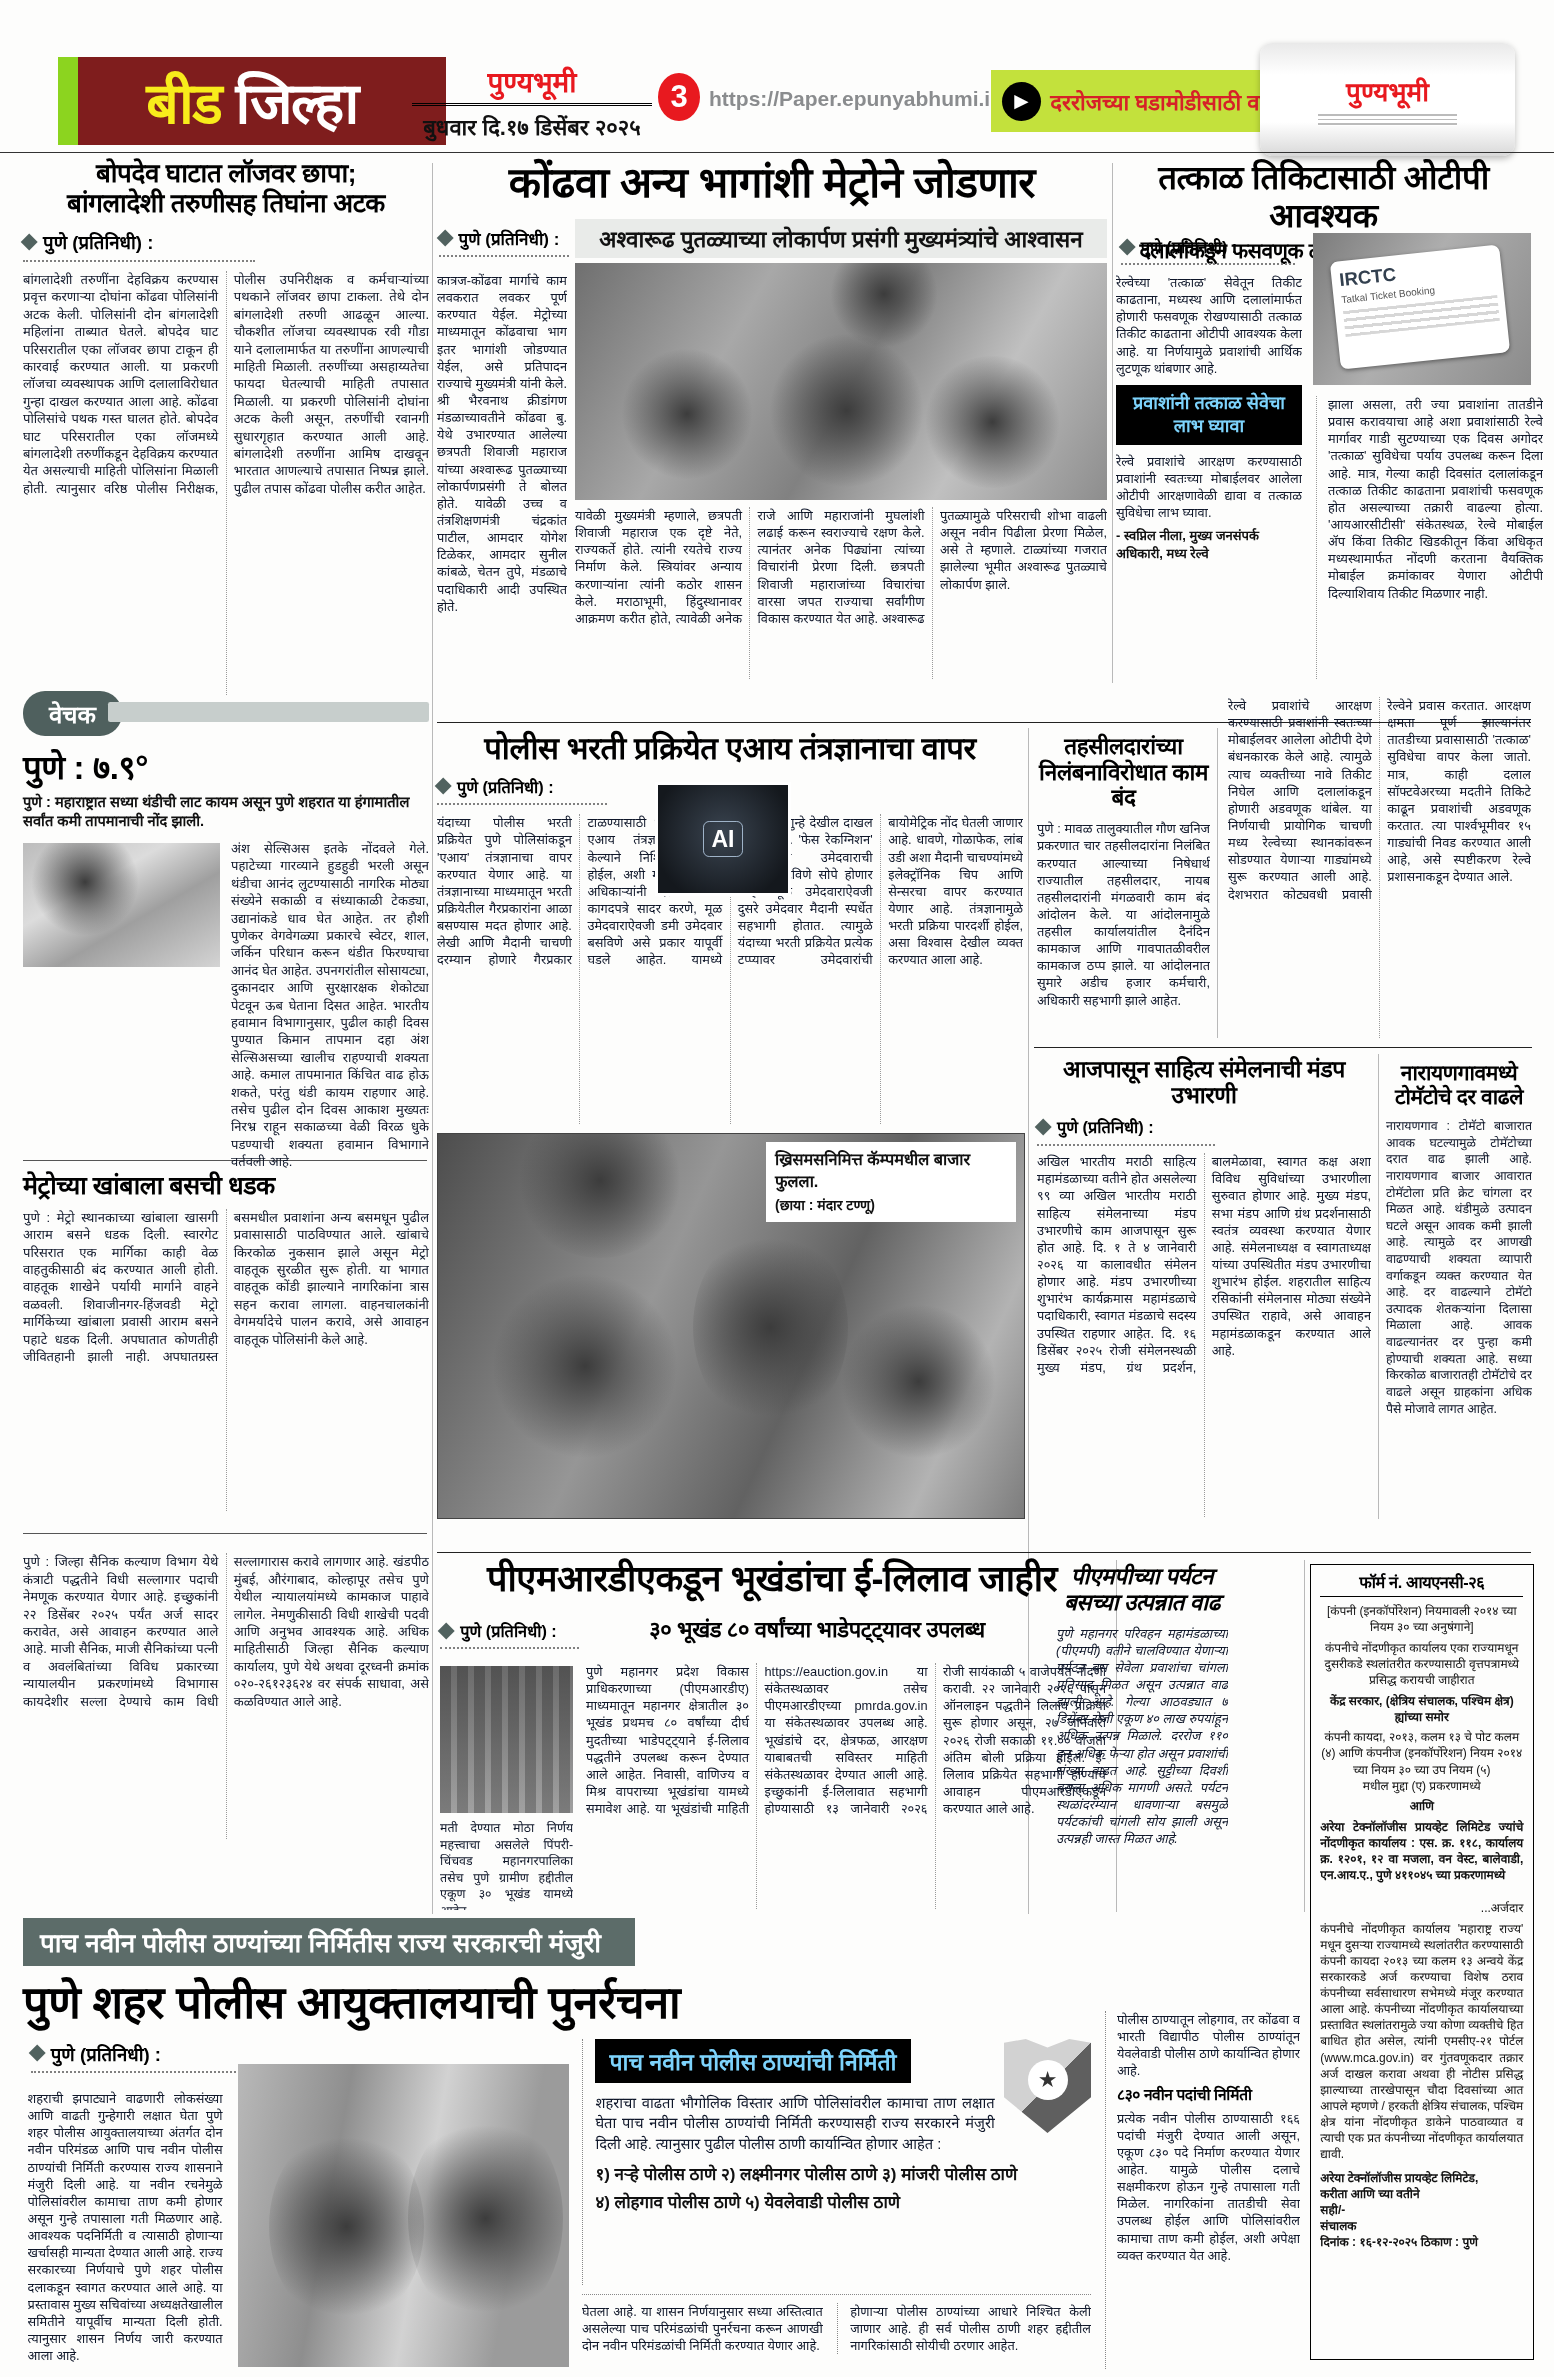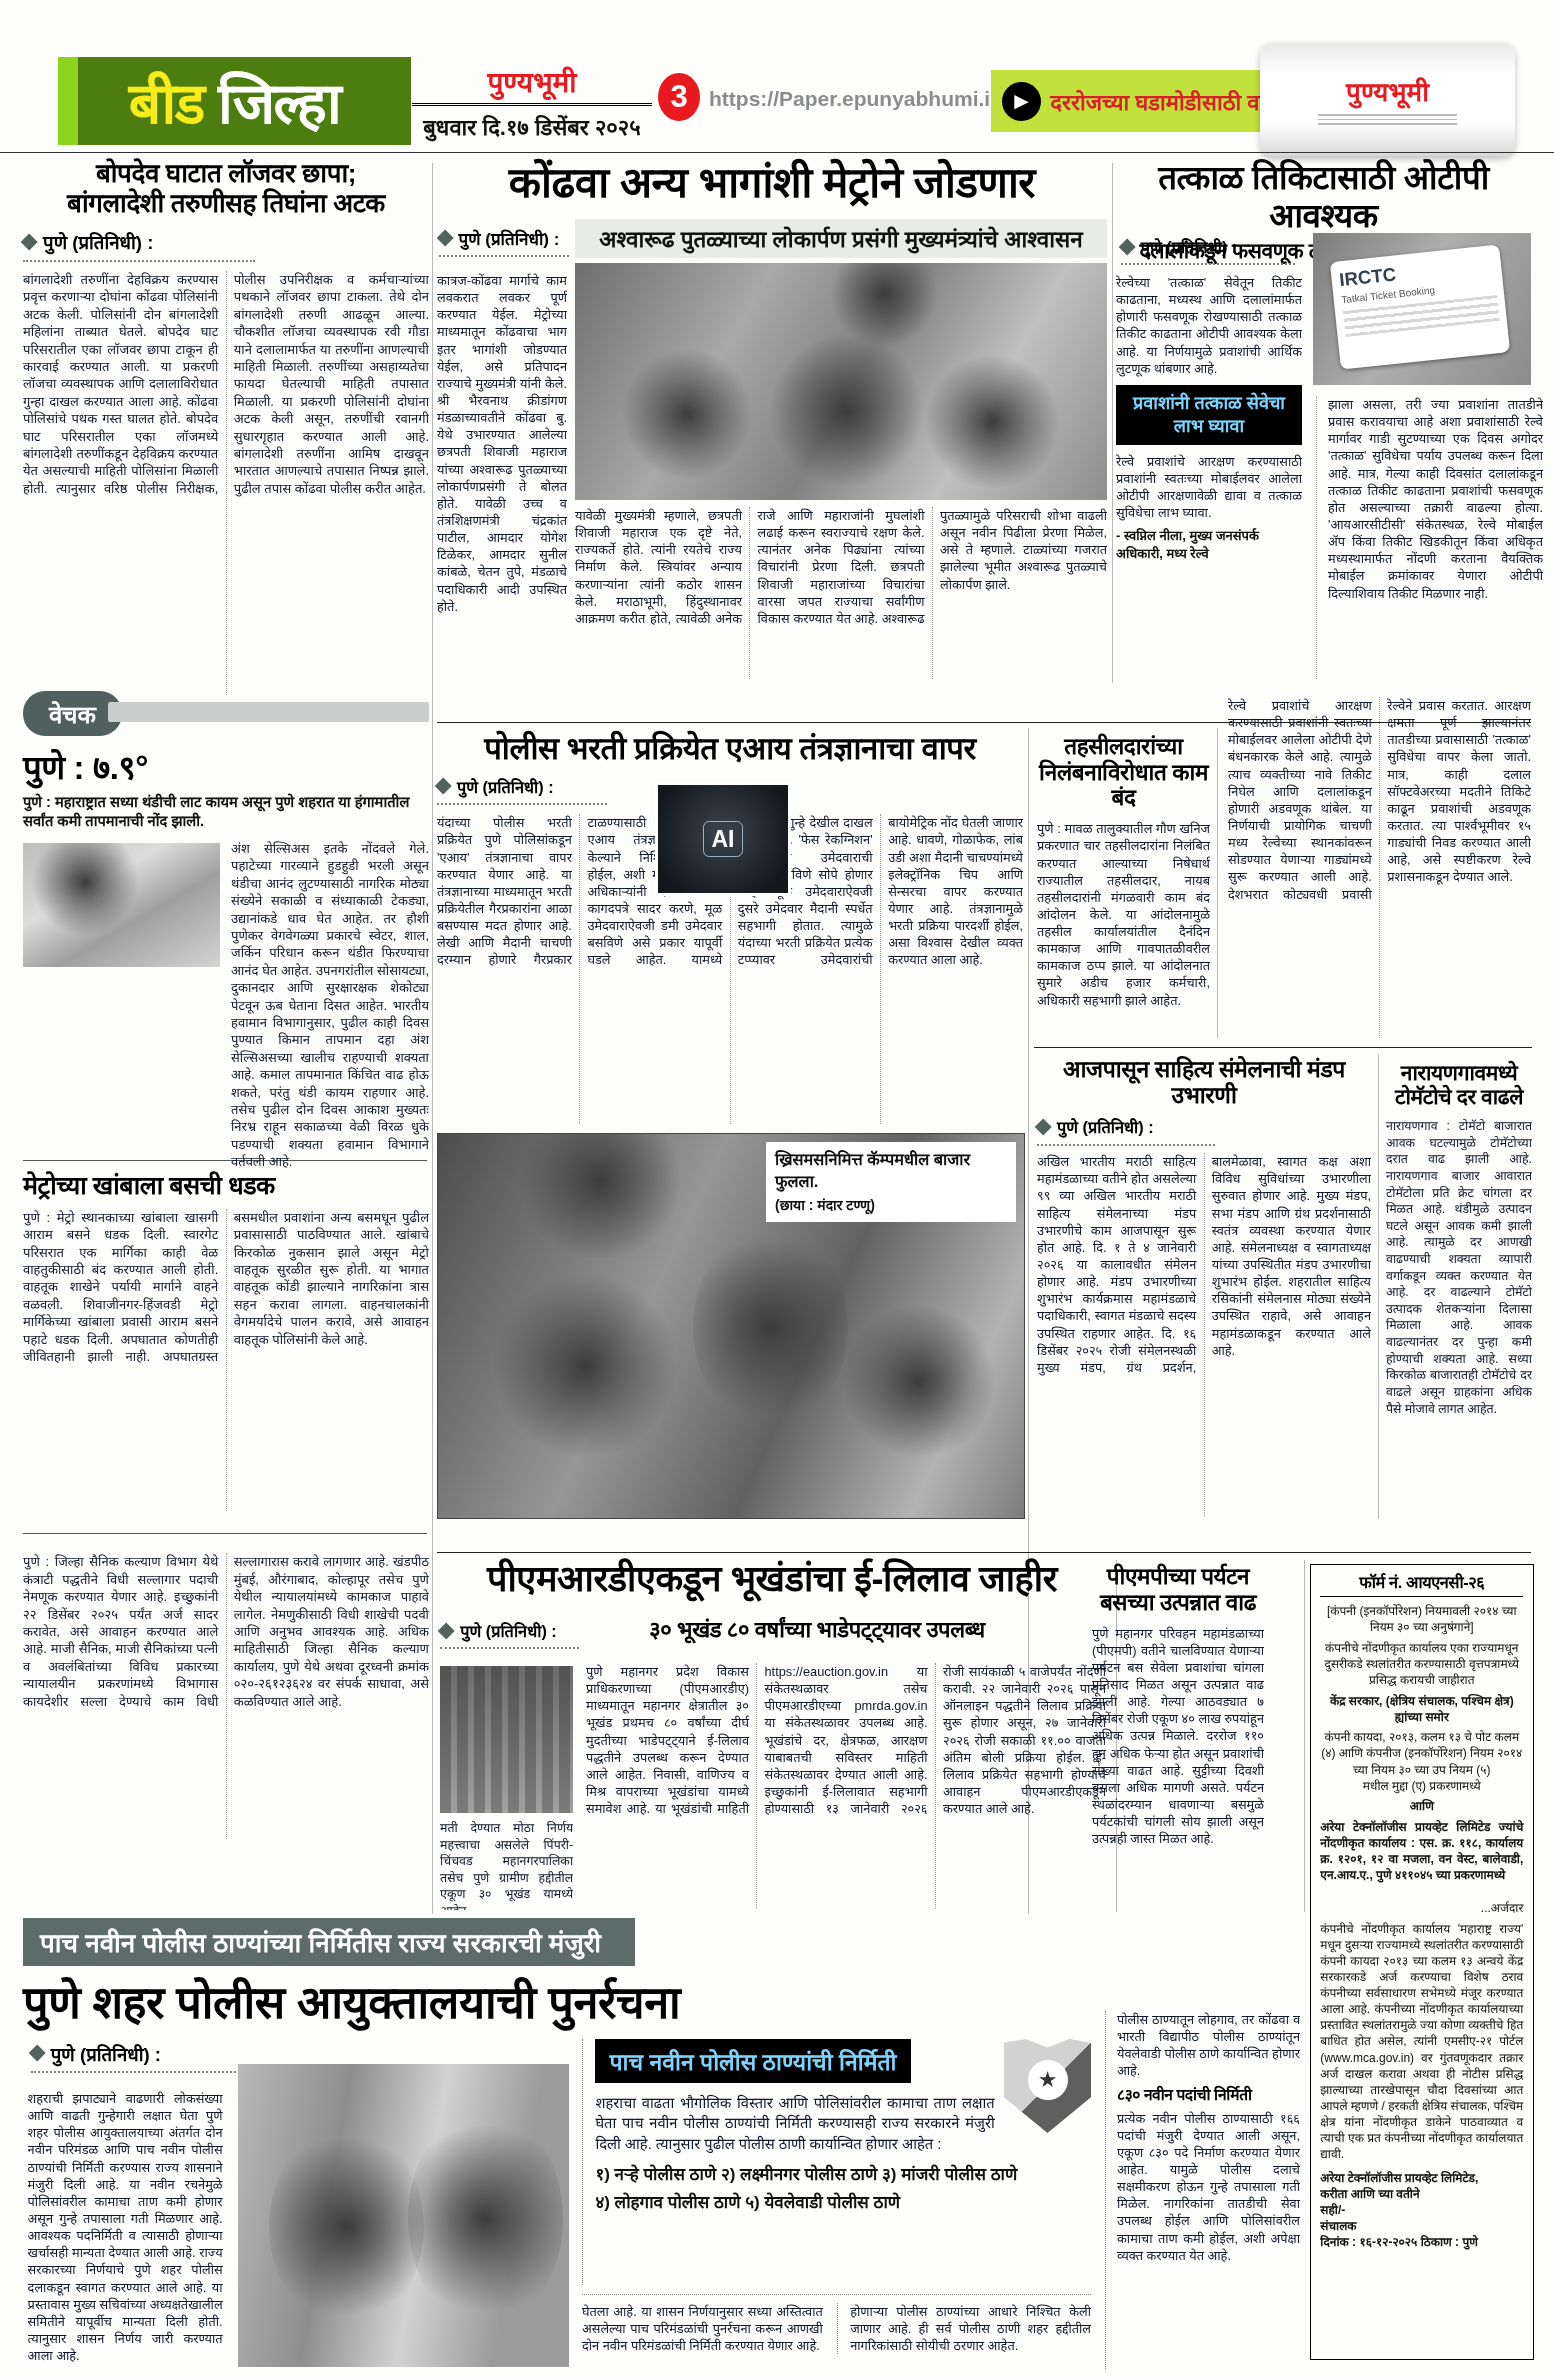--- a/index.html
+++ b/index.html
@@ -44,21 +44,21 @@
     font-size:22px;color:#333;}
   .device{background:#fff;border-radius:7.7px;box-shadow:0 1.5px 4.6px rgba(0,0,0,.45);transform:rotate(-6deg);
     padding:7.7px;}
   .ticker-play{width:39px;height:39px;border-radius:50%;background:#000;color:#fff;display:flex;
     align-items:center;justify-content:center;font-size:18.6px;flex:0 0 auto;}
 </style>
 </head>
 <body>
 
 <div class="abs" style="left:0;top:0;width:1555px;height:153px;">
-  <div class="abs" style="left:75:px;left:58px;top:57px;width:353px;height:88px;background:#4d7c0f;display:flex;align-items:center;justify-content:center;">
+  <div class="abs" style="left:75:px;left:58px;top:57px;width:388px;height:88px;background:#7f1d1d;display:flex;align-items:center;justify-content:center;">
     <div class="abs" style="left:0;top:0;width:20px;height:88px;background:#8cd41f;"></div>
     <div style="font-size:57px;font-weight:bold;letter-spacing:-1.5px;white-space:nowrap;">
       <span style="color:#f8ec1b;">बीड</span>
       <span style="color:#fff;">जिल्हा</span>
     </div>
   </div>
   <div class="abs" style="left:412px;top:62px;width:240px;text-align:center;">
     <div style="color:#e8191f;font-weight:bold;font-size:28px;">पुण्यभूमी</div>
     <div style="border-top:3.9px double #000;margin:3.1px 0 4.6px;"></div>
     <div style="font-weight:bold;font-size:22px;white-space:nowrap;">बुधवार दि.१७ डिसेंबर २०२५</div>
@@ -226,21 +226,21 @@
   <div class="byline small abs" style="left:3.1px;top:62px;width:139px;">
     <span class="diamond"></span>
     <span>पुणे (प्रतिनिधी) :</span>
   </div>
   <div class="hl abs" style="left:163px;top:59px;width:434px;font-size:22px;text-align:center;">३० भूखंड ८० वर्षांच्या भाडेपट्ट्यावर उपलब्ध</div>
   <div class="abs photo ph-d" style="left:3.1px;top:108px;width:133px;height:147px;"></div>
   <div class="abs body-text" style="left:3.1px;top:262px;width:133px;height:90px;font-size:12.4px;">मती देण्यात मोठा निर्णय महत्त्वाचा असलेले पिंपरी-चिंचवड महानगरपालिका तसेच पुणे ग्रामीण हद्दीतील एकूण ३० भूखंड यामध्ये आहेत.</div>
   <div class="abs body-text cols3" style="left:149px;top:105px;width:520px;height:246px;font-size:12.8px;">पुणे महानगर प्रदेश विकास प्राधिकरणाच्या (पीएमआरडीए) माध्यमातून महानगर क्षेत्रातील ३० भूखंड प्रथमच ८० वर्षांच्या दीर्घ मुदतीच्या भाडेपट्ट्याने ई-लिलाव पद्धतीने उपलब्ध करून देण्यात आले आहेत. निवासी, वाणिज्य व मिश्र वापराच्या भूखंडांचा यामध्ये समावेश आहे. या भूखंडांची माहिती https://eauction.gov.in या संकेतस्थळावर तसेच पीएमआरडीएच्या pmrda.gov.in या संकेतस्थळावर उपलब्ध आहे. भूखंडांचे दर, क्षेत्रफळ, आरक्षण याबाबतची सविस्तर माहिती संकेतस्थळावर देण्यात आली आहे. इच्छुकांनी ई-लिलावात सहभागी होण्यासाठी १३ जानेवारी २०२६ रोजी सायंकाळी ५ वाजेपर्यंत नोंदणी करावी. २२ जानेवारी २०२६ पासून ऑनलाइन पद्धतीने लिलाव प्रक्रिया सुरू होणार असून, २७ जानेवारी २०२६ रोजी सकाळी ११.०० वाजता अंतिम बोली प्रक्रिया होईल. ई-लिलाव प्रक्रियेत सहभागी होण्याचे आवाहन पीएमआरडीएकडून करण्यात आले आहे.</div>
 </div>
 
-<div class="abs" style="left:1092px;top:1564px;width:172px;height:348px;">
+<div class="abs" style="left:1056px;top:1564px;width:172px;height:348px;font-style:italic;">
   <div class="hl center" style="font-size:22.5px;">
     <div>पीएमपीच्या पर्यटन</div>
     <div>बसच्या उत्पन्नात वाढ</div>
   </div>
   <div class="body-text" style="margin-top:9.3px;height:279px;font-size:12.8px;">पुणे महानगर परिवहन महामंडळाच्या (पीएमपी) वतीने चालविण्यात येणाऱ्या पर्यटन बस सेवेला प्रवाशांचा चांगला प्रतिसाद मिळत असून उत्पन्नात वाढ झाली आहे. गेल्या आठवड्यात ७ डिसेंबर रोजी एकूण ४० लाख रुपयांहून अधिक उत्पन्न मिळाले. दररोज ११० हून अधिक फेऱ्या होत असून प्रवाशांची संख्या वाढत आहे. सुट्टीच्या दिवशी बसला अधिक मागणी असते. पर्यटन स्थळांदरम्यान धावणाऱ्या बसमुळे पर्यटकांची चांगली सोय झाली असून उत्पन्नही जास्त मिळत आहे.</div>
 </div>
 
 <div class="abs noticebox" style="left:1310px;top:1564px;width:203px;height:779px;">
   <div class="hl center" style="font-size:16.3px;border-bottom:1.5px solid #000;padding-bottom:4.6px;margin-bottom:6.2px;">फॉर्म नं. आयएनसी-२६</div>
   <div class="notice-center">[कंपनी (इनकॉर्पोरेशन) नियमावली २०१४ च्या

